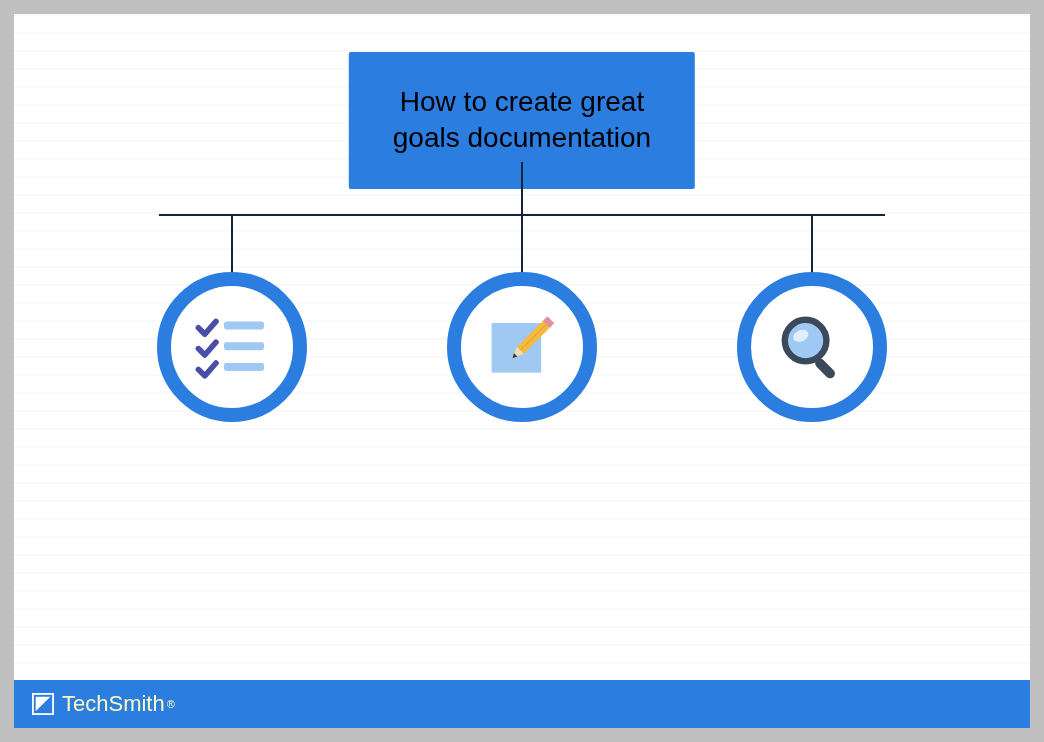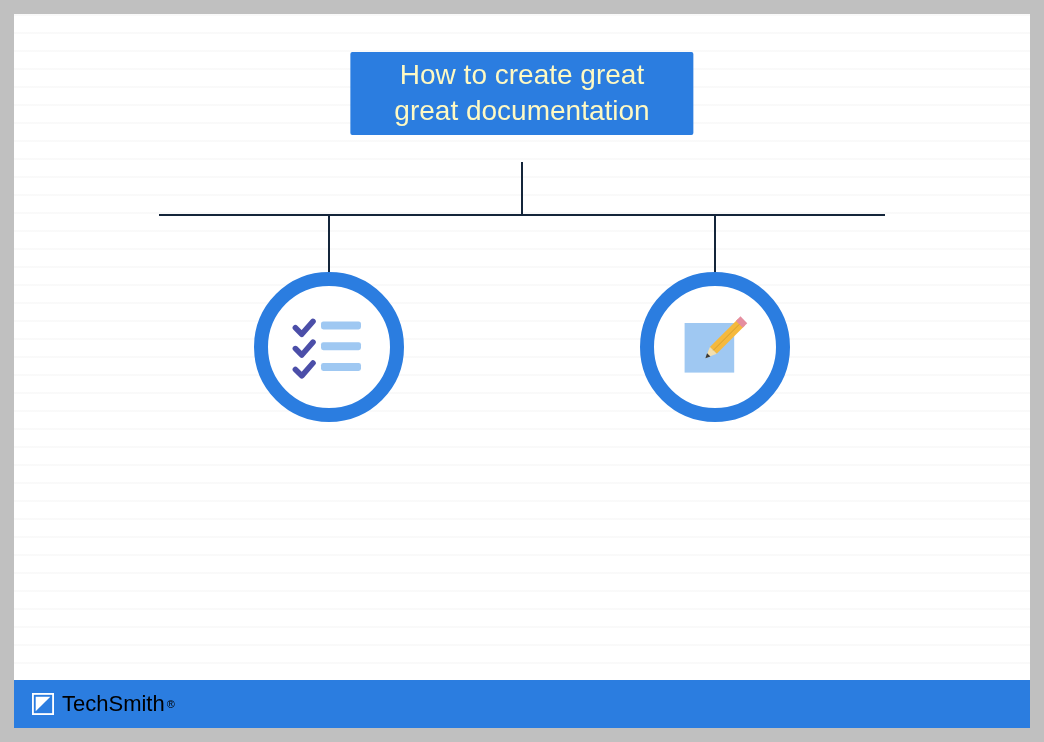--- a/index.html
+++ b/index.html
@@ -32,22 +32,22 @@
     position: relative;
     width: 100%;
     height: 100%;
   }
   .title-box {
     position: absolute;
     top: 38px;
     left: 50%;
     transform: translateX(-50%);
     background: #2b7de0;
-    color: #fef9c3;
-    padding: 5px 44px;
+    color: #000000;
+    padding: 32px 44px;
     font-size: 28px;
     line-height: 1.3;
     text-align: center;
     border-radius: 2px;
     white-space: nowrap;
   }
   .connector-v-top {
     position: absolute;
     top: 148px;
     left: 50%;
@@ -129,21 +129,21 @@
   .footer {
     position: absolute;
     left: 0;
     right: 0;
     bottom: 0;
     height: 48px;
     background: #2b7de0;
     display: flex;
     align-items: center;
     padding-left: 18px;
-    color: #000000;
+    color: #fef9c3;
     font-size: 22px;
     font-weight: 500;
   }
   .footer .logo-mark {
     width: 22px;
     height: 22px;
     margin-right: 8px;
     display: inline-block;
   }
   .footer .reg {
@@ -154,21 +154,21 @@
 </style>
 </head>
 <body>
 
 <div class="canvas">
   <div class="wave-bg"></div>
   <div class="content">
 
     <div class="title-box">
       <div>How to create great</div>
-      <div>great documentation</div>
+      <div>goals documentation</div>
     </div>
 
     <div class="connector-v-top"></div>
     <div class="connector-h"></div>
 
     <div class="steps">
 
       <div class="step">
         <div class="drop"></div>
         <div class="icon-wrap">
@@ -204,20 +204,36 @@
               </g>
             </svg>
           </div>
         </div>
         <div class="card">
           <div class="card-title">5. Create</div>
           <div class="card-body">Follow your plan, but adjust for new information or needs.</div>
         </div>
       </div>
 
+      <div class="step">
+        <div class="drop"></div>
+        <div class="icon-wrap">
+          <div class="icon-circle">
+            <svg class="icon-svg" viewBox="0 0 100 100">
+              <circle cx="42" cy="42" r="26" fill="#9fc8f2" stroke="#3a4a5a" stroke-width="8"></circle>
+              <ellipse cx="36" cy="36" rx="10" ry="7" fill="#ffffff" opacity="0.7" transform="rotate(-25 36 36)"></ellipse>
+              <rect x="60" y="62" width="30" height="12" rx="6" fill="#3a4a5a" transform="rotate(45 60 62)"></rect>
+            </svg>
+          </div>
+        </div>
+        <div class="card">
+          <div class="card-title">3. Test</div>
+          <div class="card-body">Make sure it does the job before you set it free.</div>
+        </div>
+      </div>
 
 
     </div>
 
     <div class="footer">
       <svg class="logo-mark" viewBox="0 0 24 24">
         <rect x="1" y="1" width="22" height="22" fill="none" stroke="#ffffff" stroke-width="2"></rect>
         <polygon points="4,4 20,4 4,20" fill="#ffffff"></polygon>
       </svg>
       <span>TechSmith</span>

